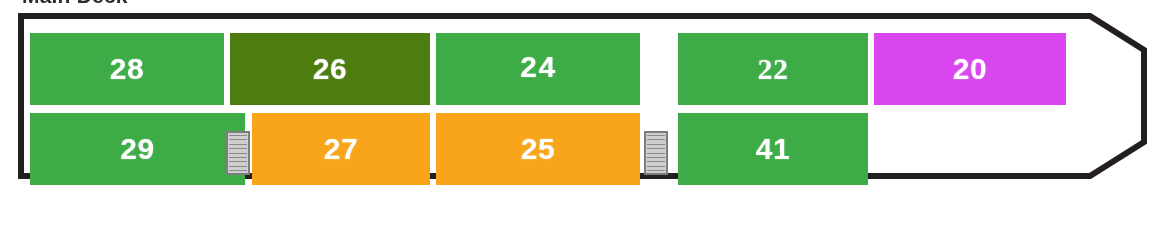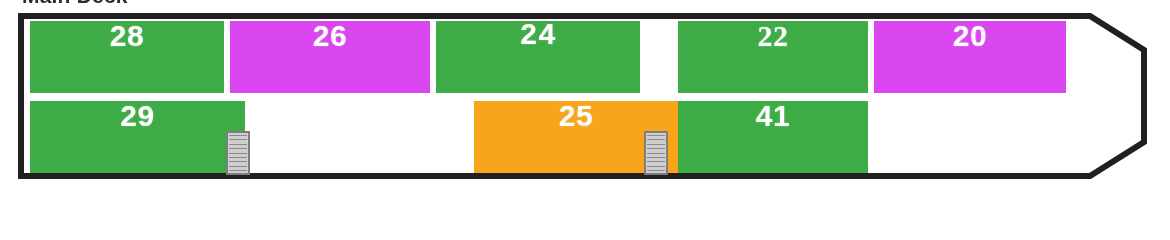--- a/index.html
+++ b/index.html
@@ -57,24 +57,24 @@
     position: absolute;
     left: 0;
     width: 100%;
     height: 72px;
   }
   .row-upper { top: 0px; }
   .row-lower { top: 80px; }
 
   .cabin {
     position: absolute;
-    top: 4px;
+    top: 16px;
     height: 72px;
     display: flex;
-    align-items: flex-start;
+    align-items: center;
     justify-content: center;
     box-sizing: border-box;
   }
   .cabin .label {
     color: #ffffff;
     font-size: 30px;
     font-weight: bold;
     line-height: 1;
     letter-spacing: .5px;
     text-shadow: 0 0 2px rgba(255,255,255,.35);
@@ -113,39 +113,42 @@
       <path d="M 3 3 L 1072 3 L 1126 37 L 1126 129 L 1072 163 L 3 163 Z" fill="#ffffff" stroke="#231f20" stroke-width="6" stroke-linejoin="miter"></path>
     </svg>
   </div>
 
   <div class="deck-body">
 
     <div class="row row-upper">
       <div class="cabin" style="left:0px;width:194px;background:#3dac46;">
         <span class="label">28</span>
       </div>
-      <div class="cabin" style="left:200px;width:200px;background:#d946ef;">
+      <div class="cabin" style="left:200px;width:200px;background:#4d7c0f;">
         <span class="label">26</span>
       </div>
       <div class="cabin" style="left:406px;width:204px;background:#3dac46;font-family:Liberation Mono, monospace;">
         <span class="label">24</span>
       </div>
       <div class="cabin" style="left:648px;width:190px;background:#3dac46;font-family:Liberation Serif, serif;">
         <span class="label">22</span>
       </div>
       <div class="cabin" style="left:844px;width:192px;background:#d946ef;">
         <span class="label">20</span>
       </div>
     </div>
 
     <div class="row row-lower">
       <div class="cabin" style="left:0px;width:215px;background:#3dac46;">
         <span class="label">29</span>
       </div>
-      <div class="cabin" style="left:406px;width:204px;background:#f8a51b;margin-left:38px;">
+      <div class="cabin" style="left:222px;width:178px;background:#f8a51b;">
+        <span class="label">27</span>
+      </div>
+      <div class="cabin" style="left:406px;width:204px;background:#f8a51b;">
         <span class="label">25</span>
       </div>
       <div class="cabin" style="left:648px;width:190px;background:#3dac46;">
         <span class="label">41</span>
       </div>
     </div>
 
     <div class="stairs" style="left:196px;top:114px;">
       <i></i>
         <i></i>

